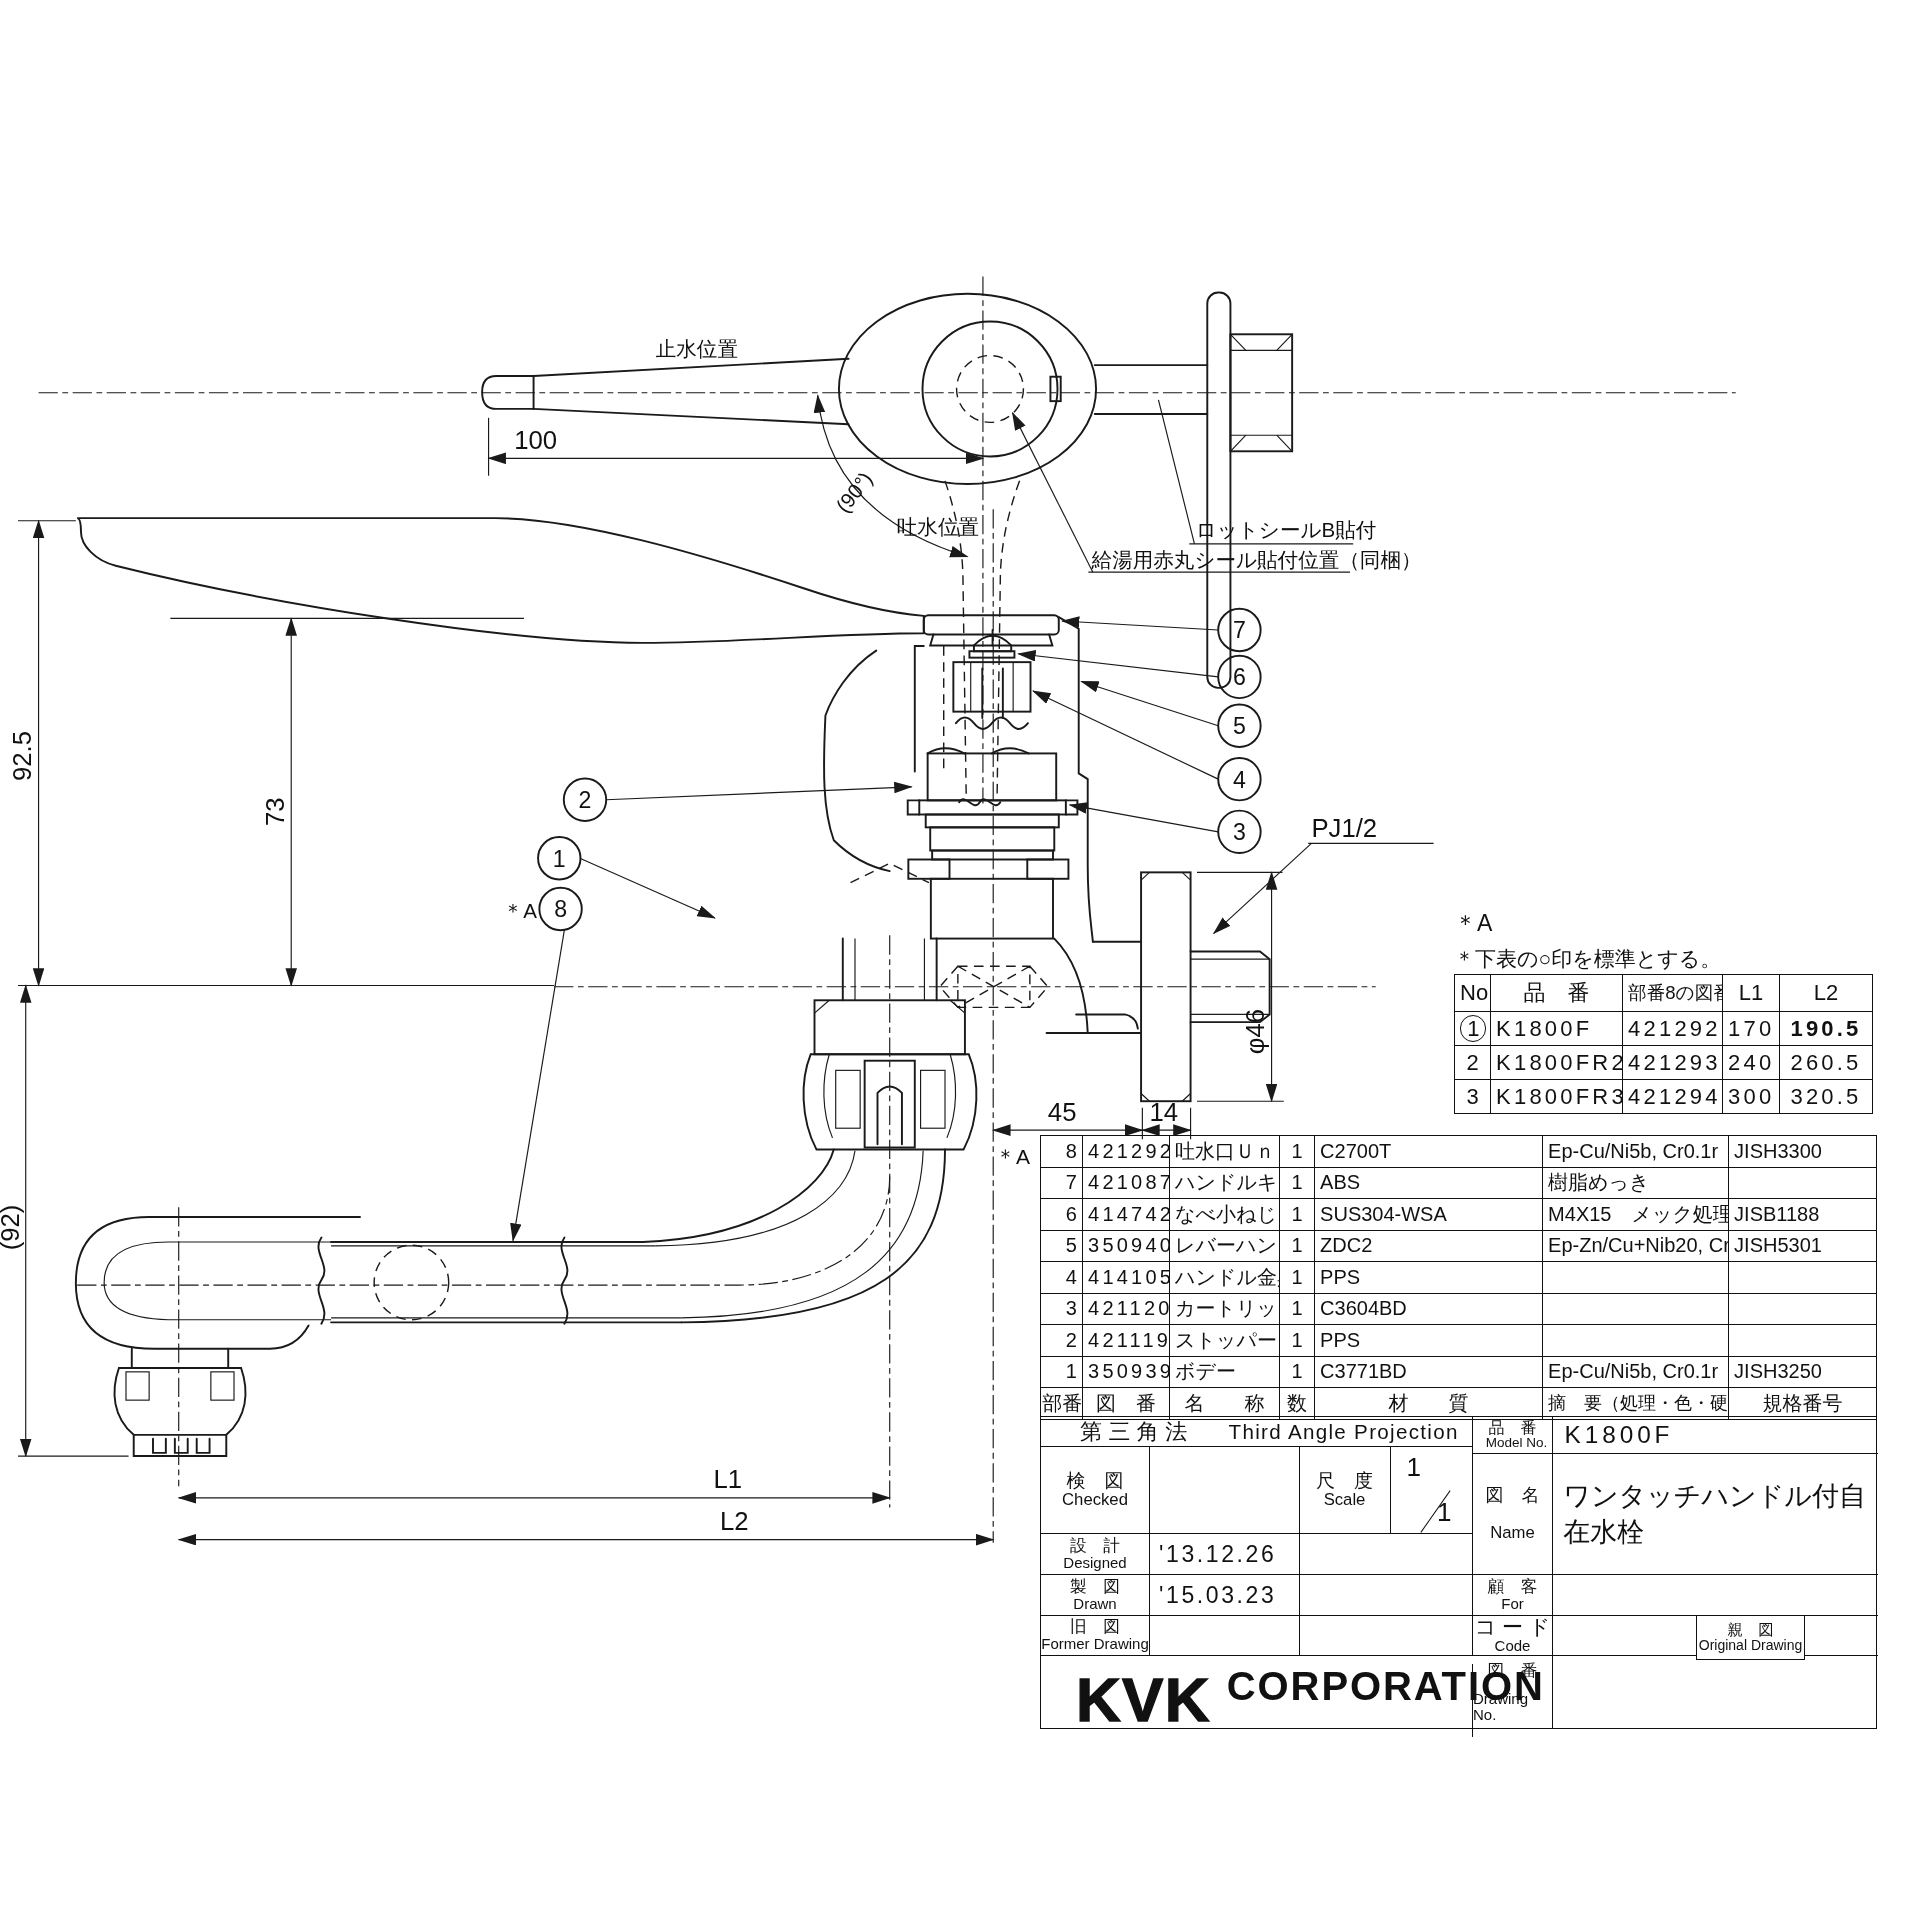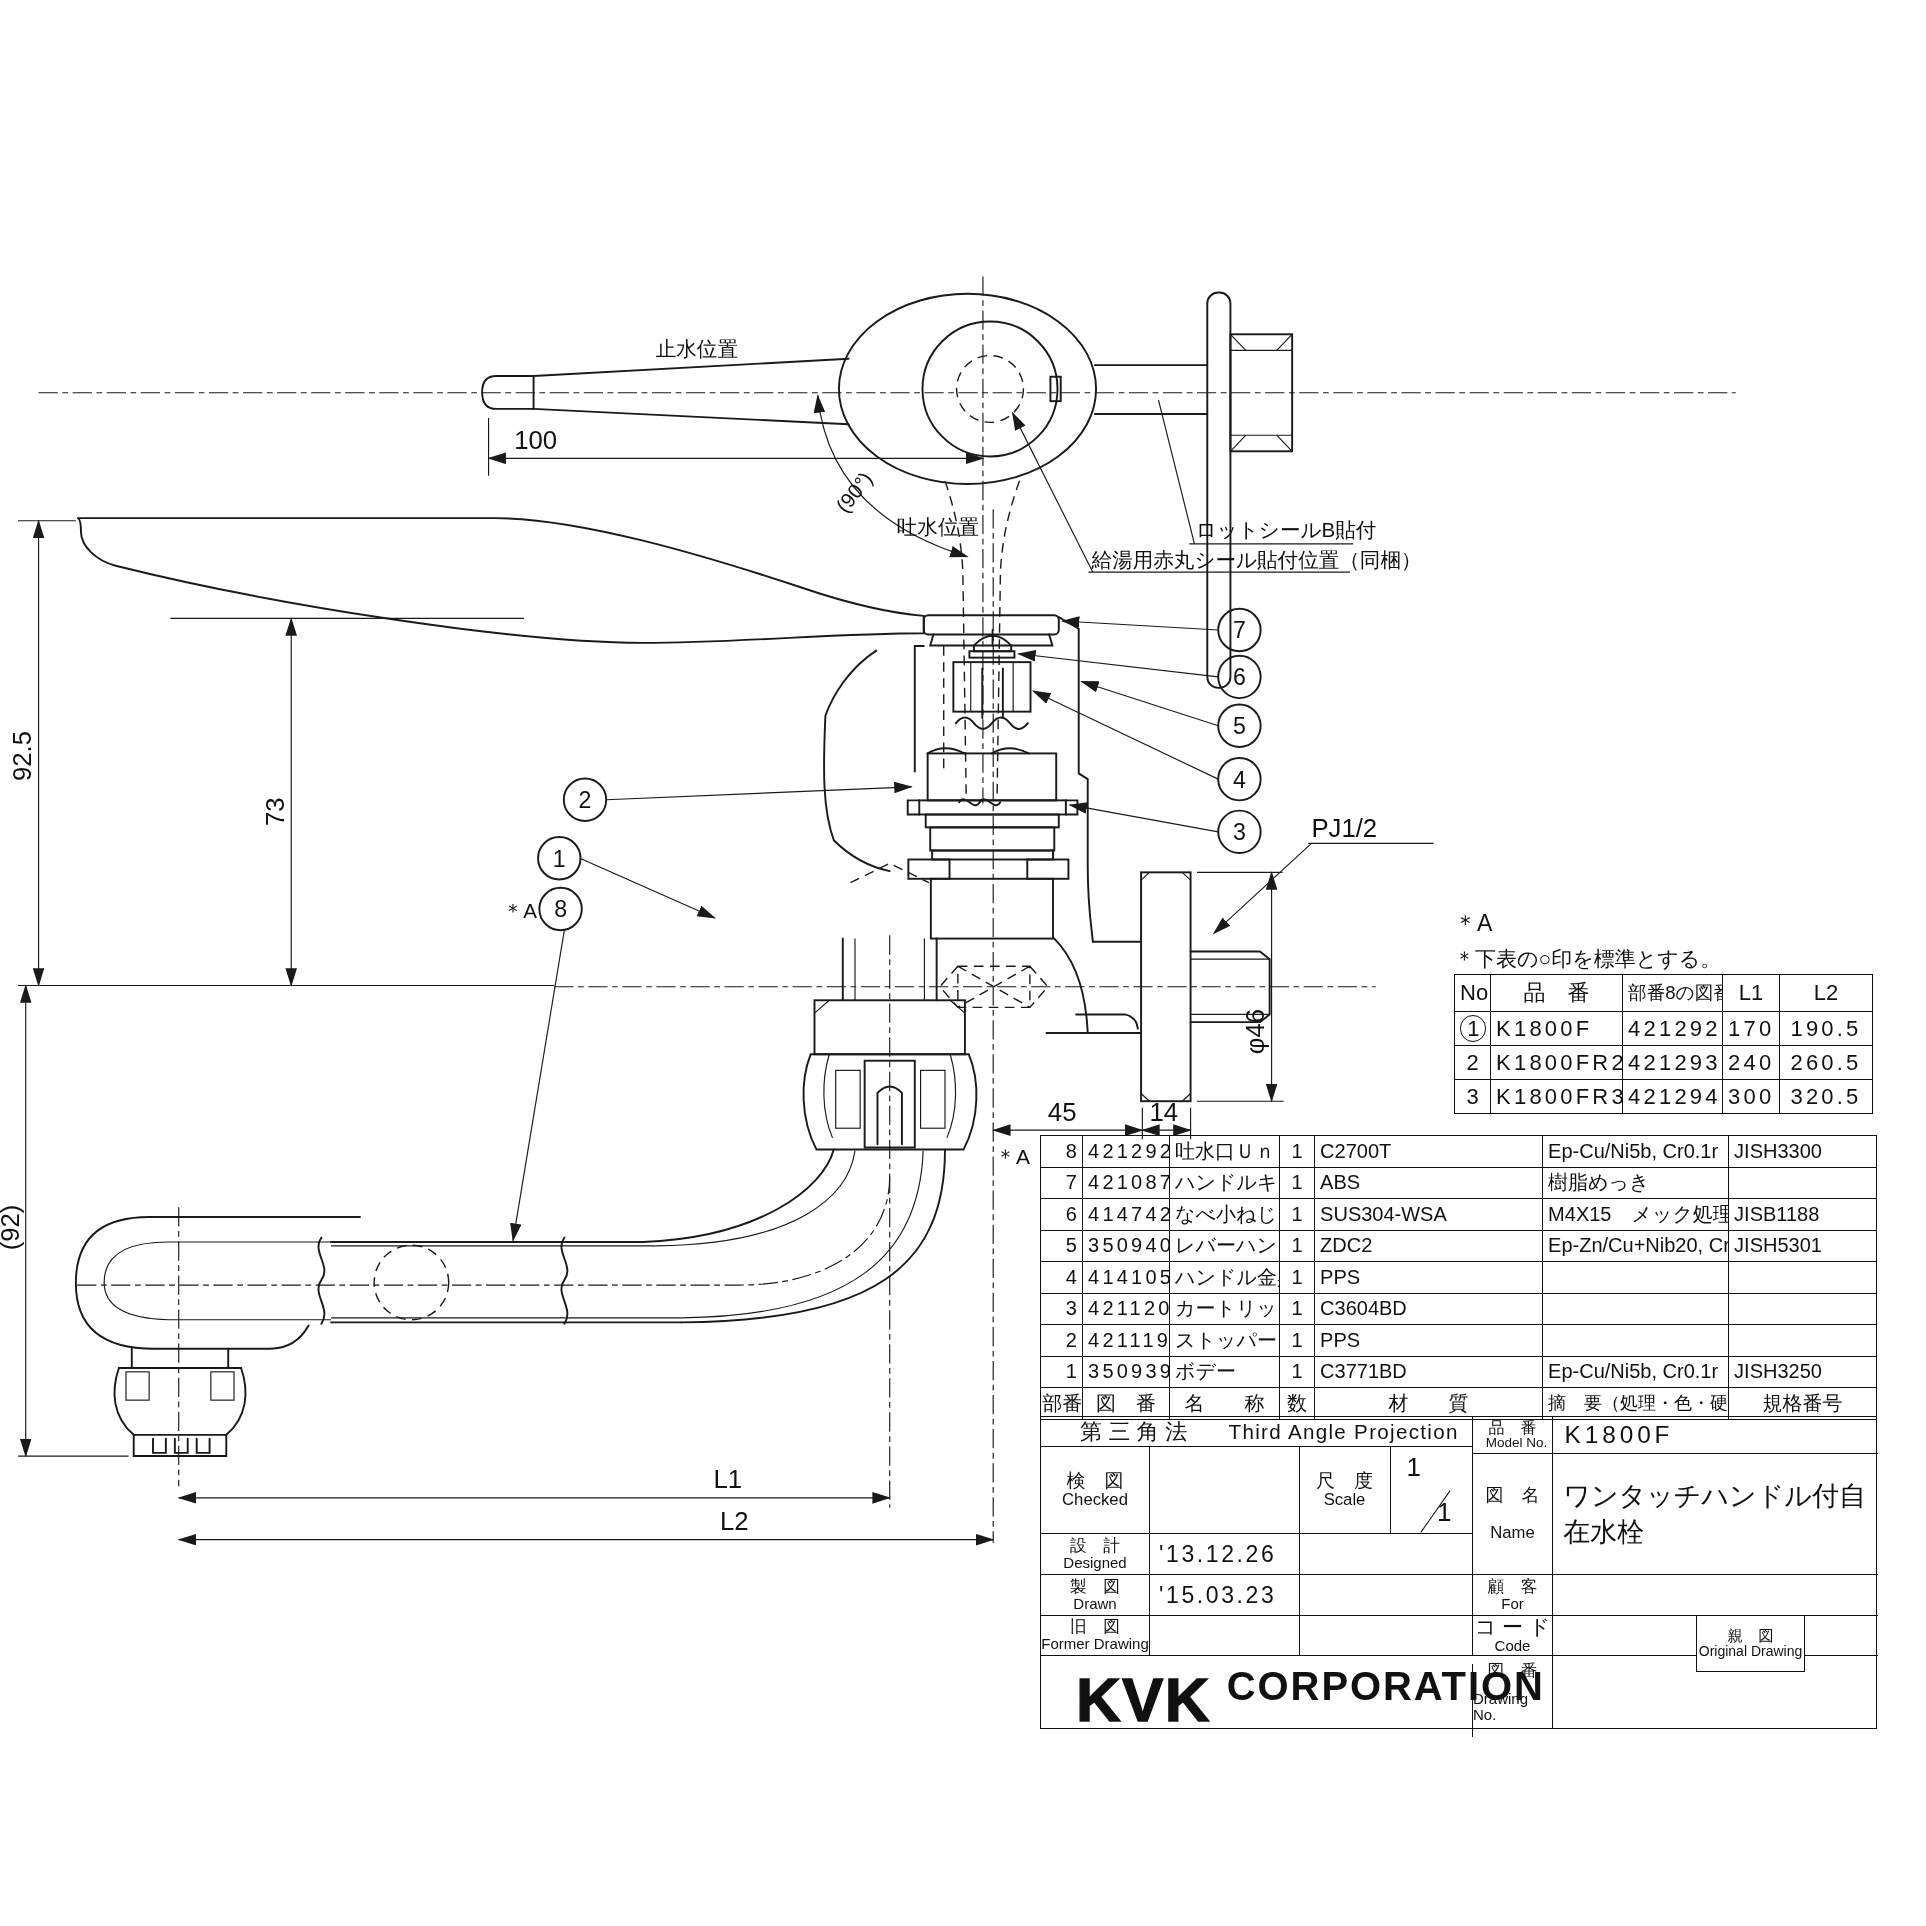--- a/index.html
+++ b/index.html
@@ -267,21 +267,21 @@
     <td style="text-align:center;">品　番</td>
     <td style="text-align:center;font-size:18.6px;">部番8の図番</td>
     <td style="text-align:center;">L1</td>
     <td style="text-align:center;">L2</td>
   </tr>
   <tr>
     <td style="text-align:center;"><span class="circ">1</span></td>
     <td class="num">K1800F</td>
     <td class="num">421292</td>
     <td class="num" style="text-align:center;">170</td>
-    <td class="num" style="text-align:center;">190.5</td>
+    <td class="num" style="text-align:center;font-weight:bold;">190.5</td>
   </tr>
   <tr>
     <td style="text-align:center;">2</td>
     <td class="num">K1800FR2</td>
     <td class="num">421293</td>
     <td class="num" style="text-align:center;">240</td>
     <td class="num" style="text-align:center;">260.5</td>
   </tr>
   <tr>
     <td style="text-align:center;">3</td>
@@ -471,21 +471,21 @@
     </div>
   </div>
   <div class="abs" style="left:512px;top:158px;width:325px;height:41px;border-bottom:1.9px solid #111;"></div>
   <div class="abs" style="left:432px;top:198px;width:80px;height:41px;border-right:1.9px solid #111;border-bottom:1.9px solid #111;">
     <div class="cell-stack" style="height:100%;">
       <span style="font-size:21px;">コ ー ド</span>
       <span style="font-size:15px;">Code</span>
     </div>
   </div>
   <div class="abs" style="left:512px;top:198px;width:143px;height:41px;border-bottom:1.9px solid #111;"></div>
-  <div class="abs" style="left:655px;top:198px;width:109px;height:57px;border:1.9px solid #111;border-top:none;">
+  <div class="abs" style="left:655px;top:198px;width:109px;height:45px;border:1.9px solid #111;border-top:none;">
     <div class="cell-stack" style="height:100%;">
       <span style="font-size:15.4px;">親　図</span>
       <span style="font-size:14px;">Original Drawing</span>
     </div>
   </div>
   <div class="abs" style="left:764px;top:198px;width:73px;height:41px;border-bottom:1.9px solid #111;"></div>
   <div class="abs" style="left:432px;top:239px;width:80px;height:73px;border-right:1.9px solid #111;">
     <div class="cell-stack" style="height:100%;gap:11.6px;">
       <span style="font-size:16.7px;">図　番</span>
       <span style="font-size:15px;">Drawing No.</span>

